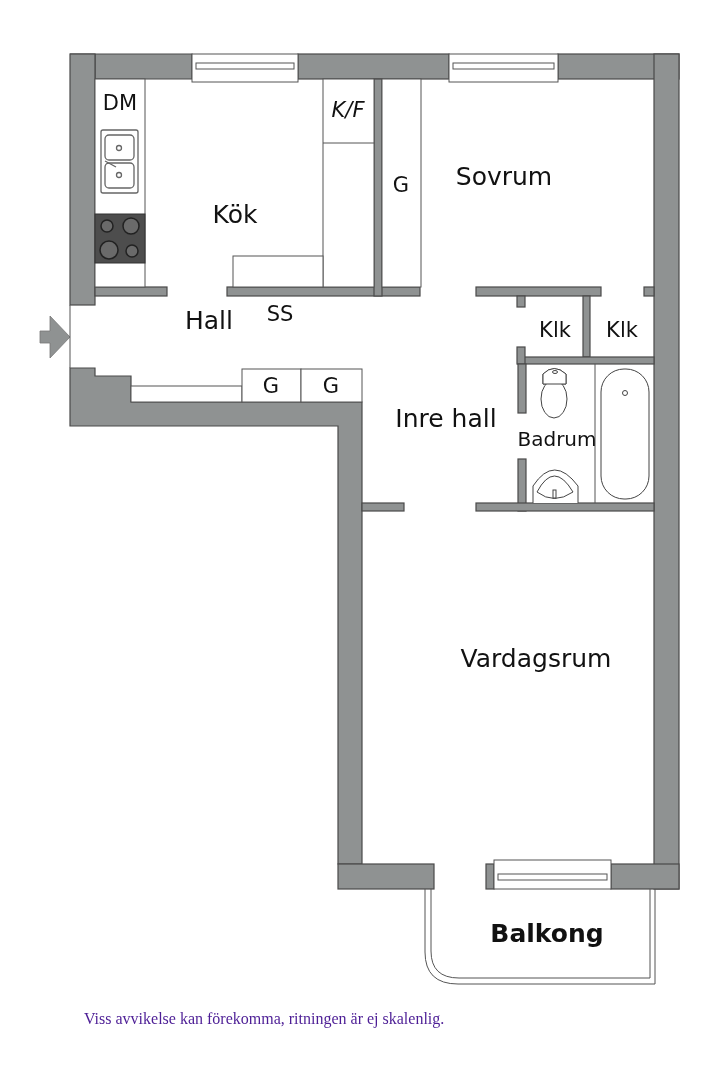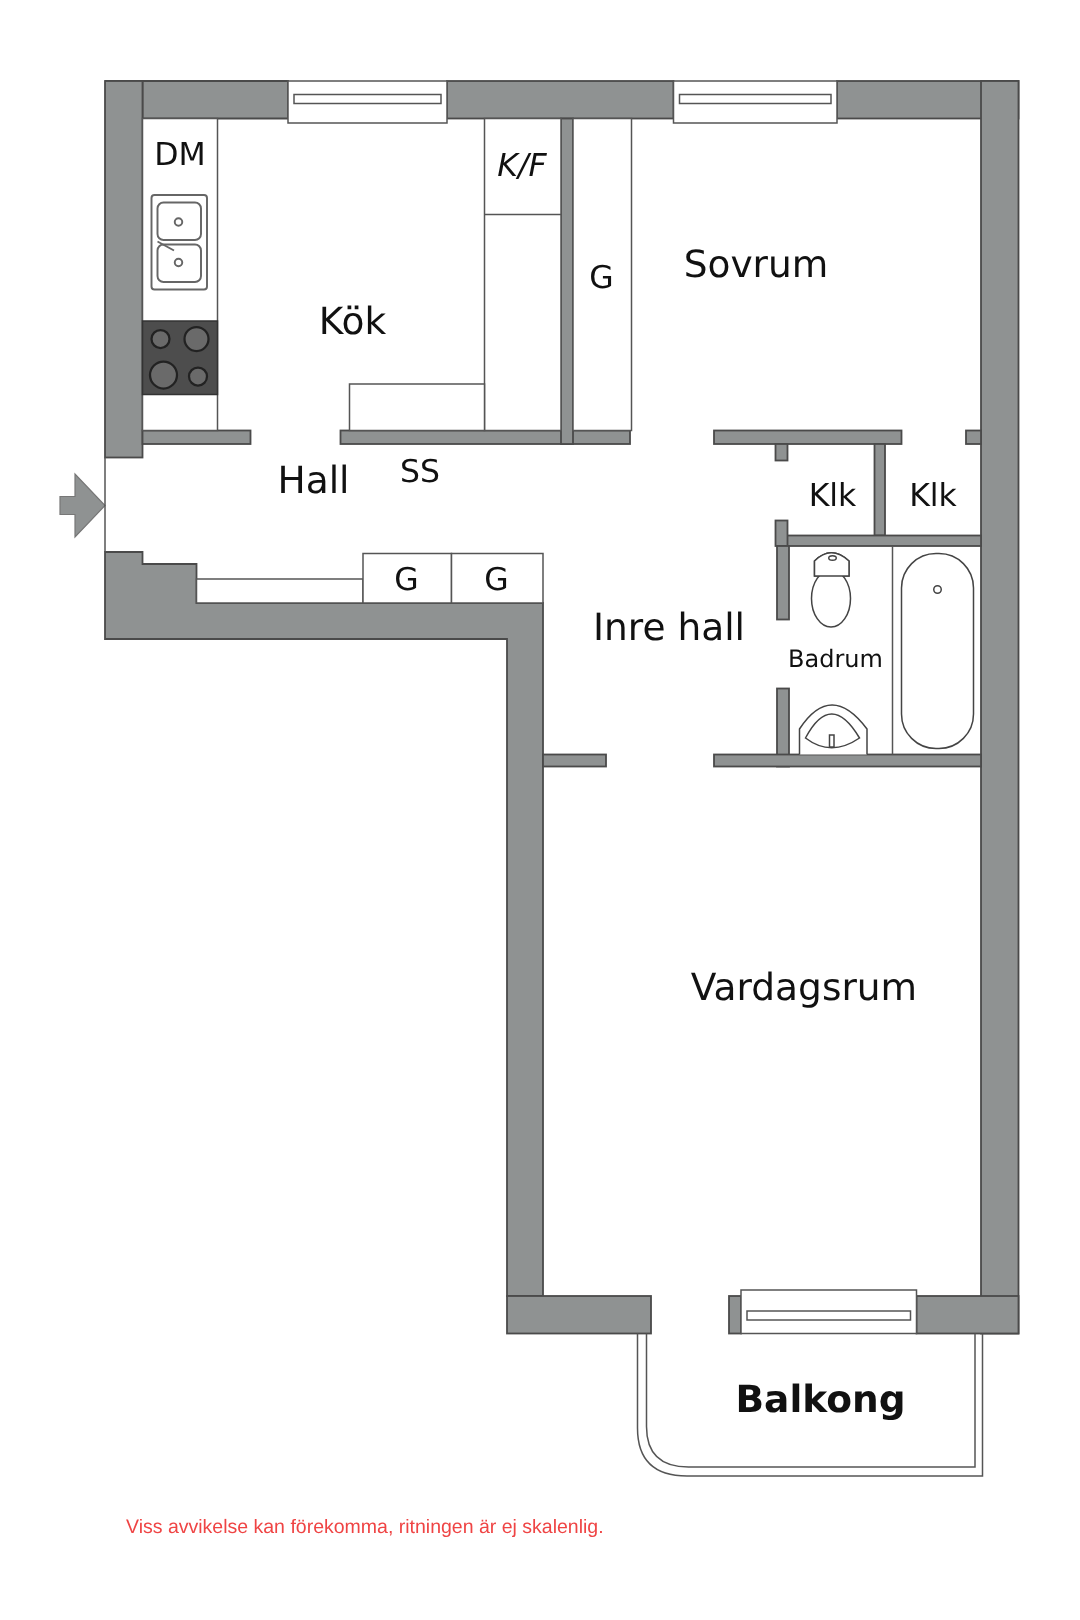--- a/index.html
+++ b/index.html
@@ -3,23 +3,23 @@
 <meta charset="utf-8">
 <style>
   html, body { margin: 0; padding: 0; background: #ffffff; }
   body { width: 720px; height: 1080px; position: relative; overflow: hidden;
          font-family: "DejaVu Sans", sans-serif; }
   #plan { position: absolute; left: 0; top: 0; }
   .lbl { position: absolute; color: #111; white-space: nowrap;
          font-family: "DejaVu Sans", sans-serif; transform: translate(-50%, -50%); }
   .lg { font-size: 25px; }
   .md { font-size: 21px; }
-  .sm { font-size: 16px; }
-  .disclaimer { position: absolute; left: 84px; top: 1010px; font-size: 13px;
-                color: #ef4444; font-family: Liberation Sans, sans-serif; }
+  .sm { font-size: 20px; }
+  .disclaimer { position: absolute; left: 84px; top: 1010px; font-size: 16px;
+                color: #4c1d95; font-family: Liberation Serif, serif; }
 </style>
 </head>
 <body>
 
 <svg id="plan" width="720" height="1080" viewBox="0 0 720 1080" xmlns="http://www.w3.org/2000/svg">
   <g fill="#8f9292" stroke="#4a4a4a" stroke-width="1.2">
 
     <path d="M70 54 H192 V79 H95 V54 Z"></path>
     <rect x="298" y="54" width="151" height="25"></rect>
     <rect x="558" y="54" width="121" height="25"></rect>

